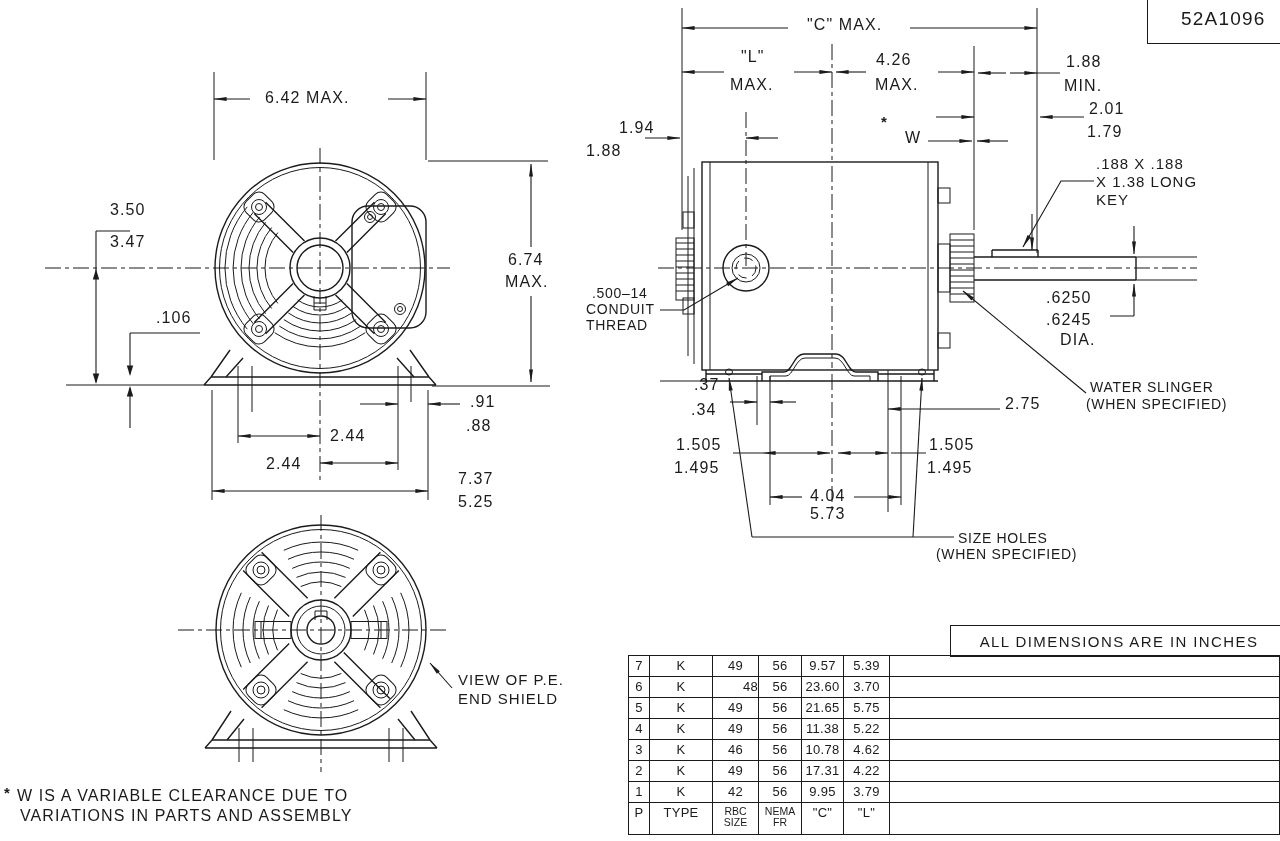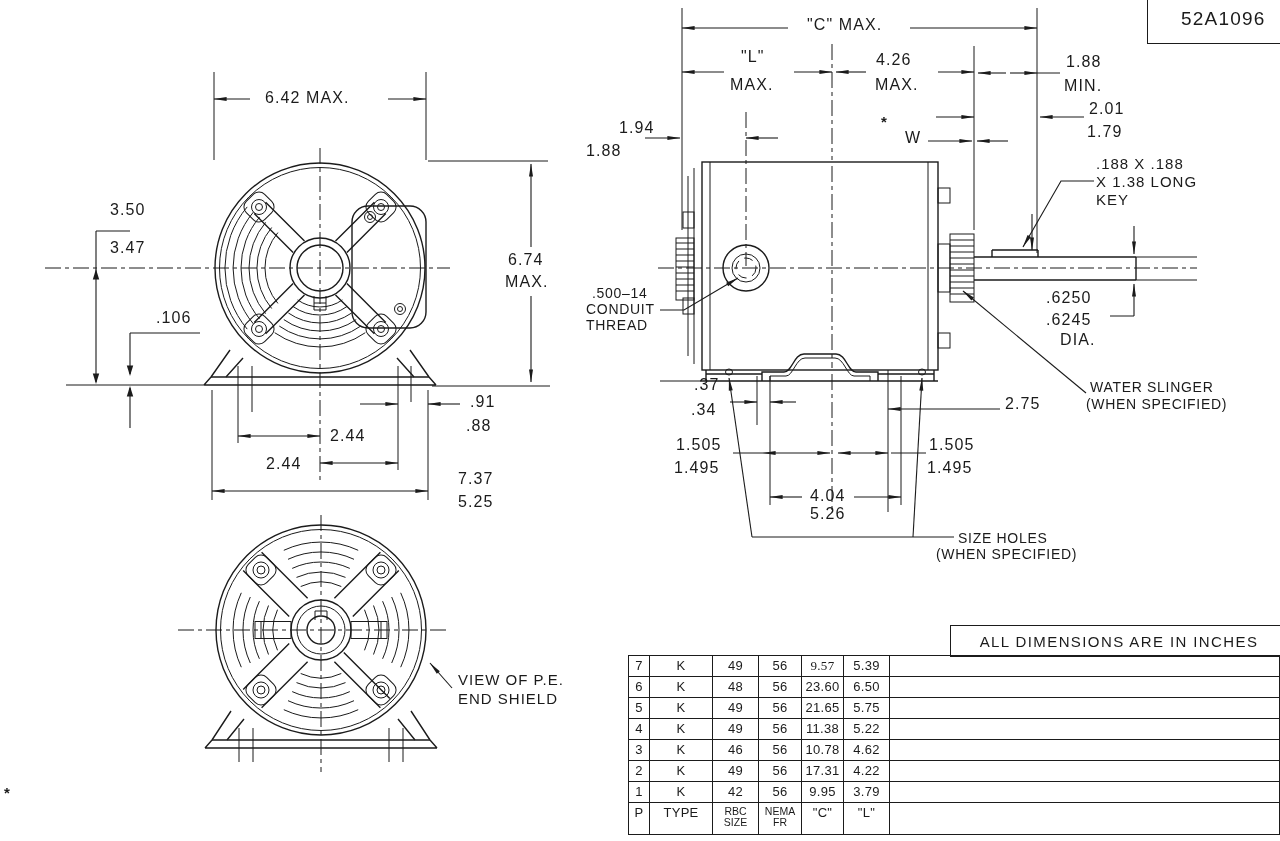--- a/index.html
+++ b/index.html
@@ -269,21 +269,21 @@
     <path class="dm" d="M854,497 L901,497" marker-end="url(#mE)"></path>
 
     <path class="dm" d="M752,537 L729,378" marker-end="url(#mE)"></path>
     <path class="dm" d="M913,537 L922,378" marker-end="url(#mE)"></path>
     <path class="tn" d="M752,537 H954"></path>
   </g>
 </svg>
 
   <div class="t" style="left:265px;top:90px">6.42 MAX.</div>
   <div class="t" style="left:110px;top:202px">3.50</div>
-  <div class="t" style="left:110px;top:240px">3.47</div>
+  <div class="t" style="left:110px;top:234px">3.47</div>
   <div class="t" style="left:156px;top:310px">.106</div>
   <div class="t" style="left:508px;top:252px">6.74</div>
   <div class="t" style="left:505px;top:274px">MAX.</div>
   <div class="t" style="left:470px;top:394px">.91</div>
   <div class="t" style="left:466px;top:418px">.88</div>
   <div class="t" style="left:330px;top:428px">2.44</div>
   <div class="t" style="left:266px;top:456px">2.44</div>
   <div class="t" style="left:458px;top:471px">7.37</div>
   <div class="t" style="left:458px;top:494px">5.25</div>
 
@@ -315,53 +315,55 @@
   <div class="t s14" style="left:1090px;top:380px">WATER SLINGER</div>
   <div class="t s14" style="left:1086px;top:397px">(WHEN SPECIFIED)</div>
   <div class="t" style="left:1005px;top:396px">2.75</div>
   <div class="t" style="left:694px;top:377px">.37</div>
   <div class="t" style="left:691px;top:402px">.34</div>
   <div class="t" style="left:676px;top:437px">1.505</div>
   <div class="t" style="left:674px;top:460px">1.495</div>
   <div class="t" style="left:929px;top:437px">1.505</div>
   <div class="t" style="left:927px;top:460px">1.495</div>
   <div class="t" style="left:810px;top:488px">4.04</div>
-  <div class="t" style="left:810px;top:506px">5.26</div>
+  <div class="t" style="left:810px;top:506px">5.73</div>
   <div class="t s14" style="left:958px;top:531px">SIZE HOLES</div>
   <div class="t s14" style="left:936px;top:547px">(WHEN SPECIFIED)</div>
 
   <div class="t s15 b" style="left:4px;top:785px">*</div>
+  <div class="t" style="left:17px;top:788px">W IS A VARIABLE CLEARANCE DUE TO</div>
+  <div class="t" style="left:20px;top:808px">VARIATIONS IN PARTS AND ASSEMBLY</div>
 
   <div id="titlebox">
     <div class="t s19">52A1096</div>
   </div>
 
   <div id="banner">
     <span>ALL DIMENSIONS ARE IN INCHES</span>
   </div>
 
   <div id="dimtable">
     <table>
         <tbody>
           <tr>
             <td style="width: 20px;">7</td>
             <td style="width: 62px;">K</td>
             <td style="width: 45px;">49</td>
             <td style="width: 42px;">56</td>
-            <td style="width: 41px; font-family: Liberation Serif, serif;">9.57</td>
+            <td style="width: 41px;">9.57</td>
             <td style="width: 45px;">5.39</td>
             <td></td>
           </tr>
           <tr>
             <td style="width: 20px;">6</td>
             <td style="width: 62px;">K</td>
-            <td style="width: 45px;">48</td>
+            <td style="width: 45px; text-align: right;">48</td>
             <td style="width: 42px;">56</td>
             <td style="width: 41px;">23.60</td>
-            <td style="width: 45px;">6.50</td>
+            <td style="width: 45px;">3.70</td>
             <td></td>
           </tr>
           <tr>
             <td style="width: 20px;">5</td>
             <td style="width: 62px;">K</td>
             <td style="width: 45px;">49</td>
             <td style="width: 42px;">56</td>
             <td style="width: 41px;">21.65</td>
             <td style="width: 45px;">5.75</td>
             <td></td>

